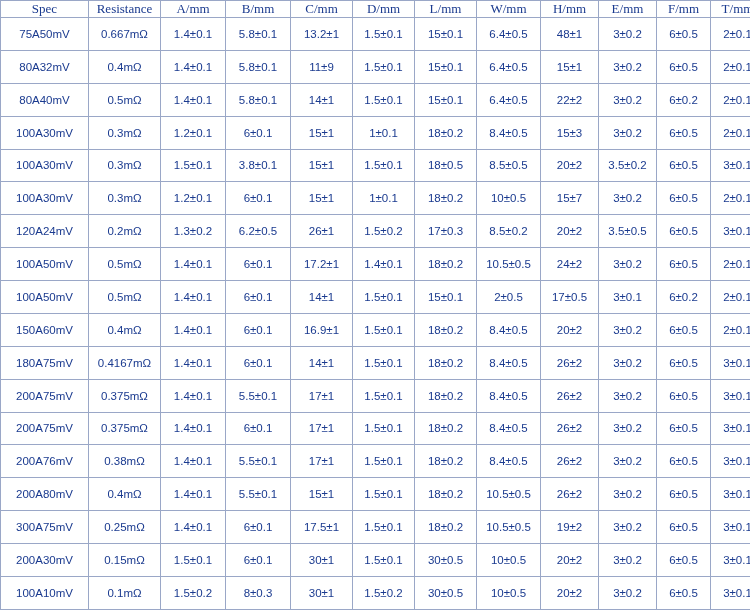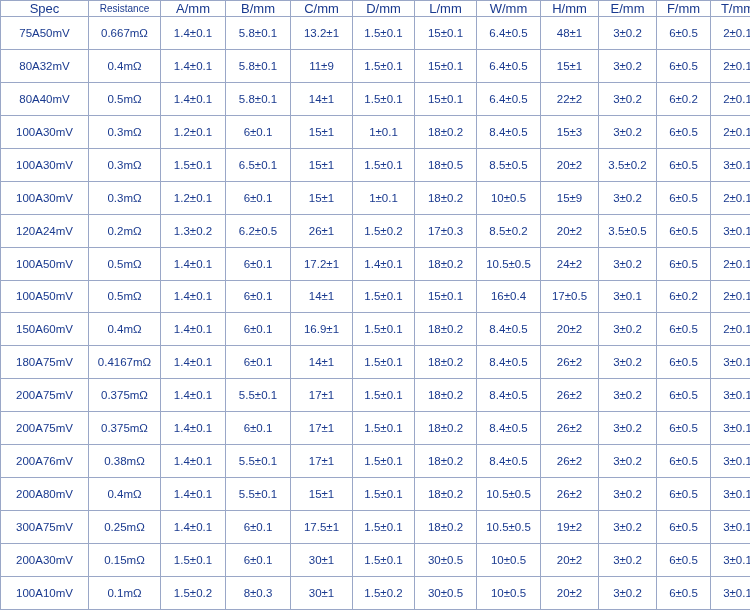--- a/index.html
+++ b/index.html
@@ -24,23 +24,24 @@
     text-align: center;
     vertical-align: middle;
     font-weight: normal;
     color: #1a3a8f;
     padding: 0 2px;
     overflow: hidden;
     white-space: nowrap;
   }
   #spec-table thead td {
     font-size: 13px;
+    font-family: Liberation Serif, serif;
   }
   #spec-table thead td.small-head {
-    font-size: 10px;
+    font-size: 13px;
   }
   #spec-table tbody td {
     font-size: 11.5px;
   }
   
   col.c0 { width: 88px; }
   col.c1 { width: 72px; }
   col.c2 { width: 65px; }
   col.c3 { width: 65px; }
   col.c4 { width: 62px; }
@@ -140,40 +141,40 @@
         <td>8.4±0.5</td>
         <td>15±3</td>
         <td>3±0.2</td>
         <td>6±0.5</td>
         <td>2±0.1</td>
       </tr>
       <tr>
         <td>100A30mV</td>
         <td>0.3mΩ</td>
         <td>1.5±0.1</td>
-        <td>6.5±0.1</td>
+        <td>3.8±0.1</td>
         <td>15±1</td>
         <td>1.5±0.1</td>
         <td>18±0.5</td>
         <td>8.5±0.5</td>
         <td>20±2</td>
         <td>3.5±0.2</td>
         <td>6±0.5</td>
         <td>3±0.1</td>
       </tr>
       <tr>
         <td>100A30mV</td>
         <td>0.3mΩ</td>
         <td>1.2±0.1</td>
         <td>6±0.1</td>
         <td>15±1</td>
         <td>1±0.1</td>
         <td>18±0.2</td>
         <td>10±0.5</td>
-        <td>15±9</td>
+        <td>15±7</td>
         <td>3±0.2</td>
         <td>6±0.5</td>
         <td>2±0.1</td>
       </tr>
       <tr>
         <td>120A24mV</td>
         <td>0.2mΩ</td>
         <td>1.3±0.2</td>
         <td>6.2±0.5</td>
         <td>26±1</td>
@@ -200,21 +201,21 @@
         <td>2±0.1</td>
       </tr>
       <tr>
         <td>100A50mV</td>
         <td>0.5mΩ</td>
         <td>1.4±0.1</td>
         <td>6±0.1</td>
         <td>14±1</td>
         <td>1.5±0.1</td>
         <td>15±0.1</td>
-        <td>16±0.4</td>
+        <td>2±0.5</td>
         <td>17±0.5</td>
         <td>3±0.1</td>
         <td>6±0.2</td>
         <td>2±0.1</td>
       </tr>
       <tr>
         <td>150A60mV</td>
         <td>0.4mΩ</td>
         <td>1.4±0.1</td>
         <td>6±0.1</td>

